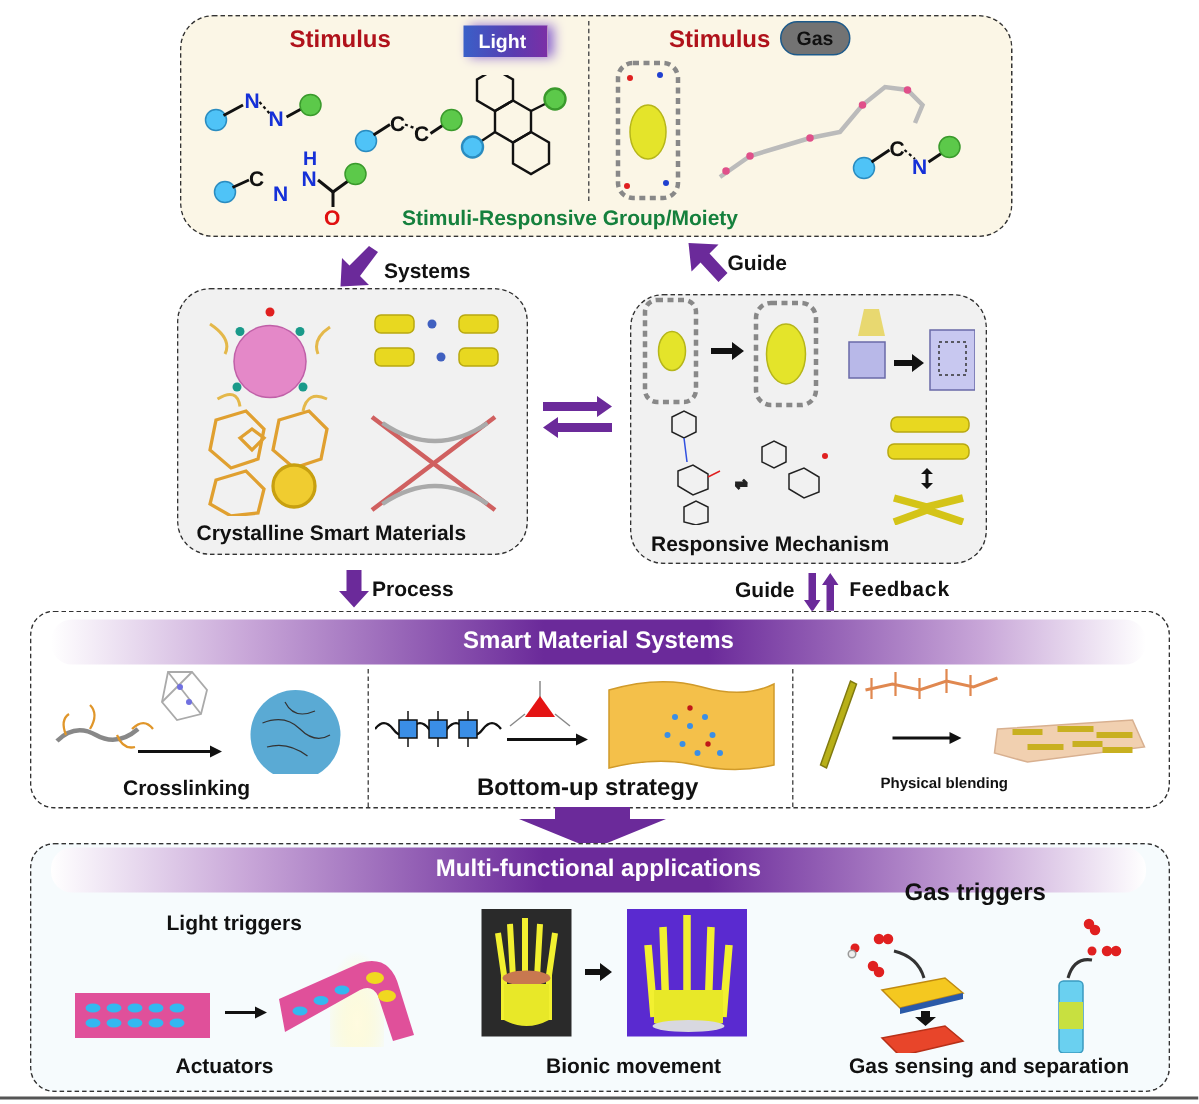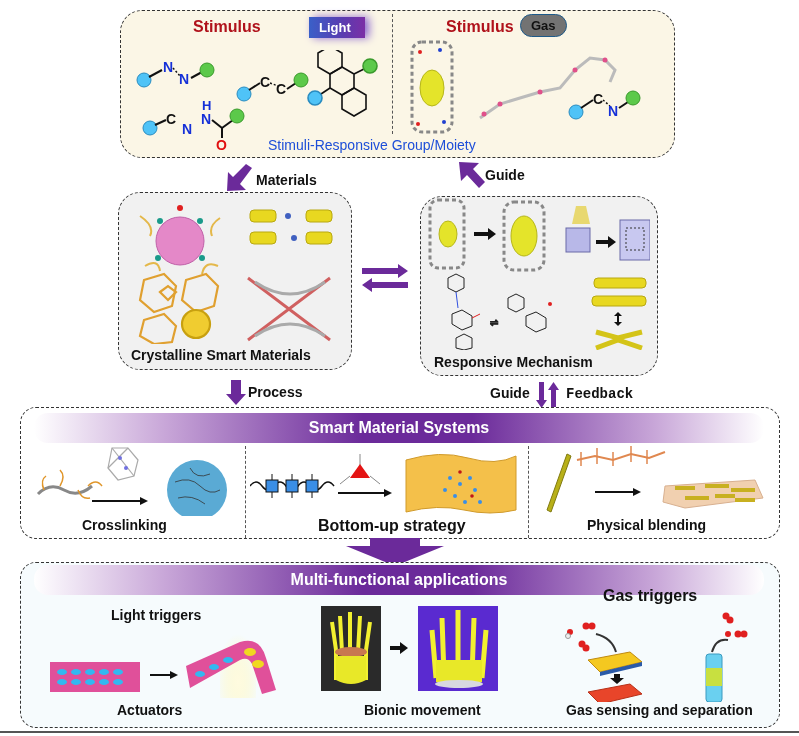--- a/index.html
+++ b/index.html
@@ -8,21 +8,21 @@
   .dashed { border:1.5px dashed #333; }
   .lbl { font-family:"Liberation Sans", sans-serif; font-weight:bold; color:#111; font-size:14px; white-space:nowrap; }
   svg { display:block; }
 
   
   #top-panel { left:120px; top:10px; width:553px; height:146px; border-radius:22px; background:#fbf6e6; }
   #top-divider { left:392px; top:14px; height:120px; border-left:1.5px dashed #555; }
   .stim { color:#b0121b; font-size:16px; font-weight:bold; }
   .light-badge { background:linear-gradient(90deg,#3a60c8,#5a3bb0 60%,#7b2fa6); color:#fff; font-weight:bold; font-size:13px; padding:3px 14px 3px 10px; box-shadow:4px 0 8px #8e6ad0; }
   .cloud { background:#737373; border:1.5px solid #1d5a8a; border-radius:14px; color:#111; font-weight:bold; font-size:13px; padding:3px 10px; }
-  #top-caption { color:#1d4ed8; font-size:14px; font-weight:normal; }
+  #top-caption { color:#15803d; font-size:14px; font-weight:bold; }
 
   
   .mid-panel { border-radius:22px; background:#f1f1f1; }
 
   
   .banner { height:30px; border-radius:14px; background:linear-gradient(90deg,#ffffff 0%,#c8a6d8 18%,#6b2a9a 45%,#6b2a9a 60%,#c8a6d8 85%,#ffffff 100%); color:#fff; font-weight:bold; font-size:16px; text-align:center; line-height:30px; }
   #sys-panel { left:20px; top:407px; width:758px; height:130px; border-radius:16px; background:#fff; }
   #app-panel { left:20px; top:562px; width:758px; height:164px; border-radius:16px; background:#f6fbfd; }
   .vsep { border-left:1.5px dashed #555; }
   #bottom-rule { left:0; top:731px; width:799px; height:2px; background:#555; }
@@ -112,21 +112,21 @@
     <line x1="219" y1="68" x2="228" y2="62" stroke="#111" stroke-width="2"></line>
     <circle cx="233" cy="58" r="7" fill="#5cc94a" stroke="#3a9a2c"></circle>
   </g>
 </svg>
 
 <div id="top-caption" class="abs" style="left:268px;top:137px;">Stimuli-Responsive Group/Moiety</div>
 
 <svg class="abs" style="left:224px;top:164px;" width="30" height="28">
   <polygon points="28,4 22,0 9,13 4,8 3,27 22,26 16,20" fill="#6b2a9a"></polygon>
 </svg>
-<div class="abs lbl" style="left:256px;top:172px;">Materials</div>
+<div class="abs lbl" style="left:256px;top:172px;">Systems</div>
 
 <svg class="abs" style="left:457px;top:160px;" width="30" height="30">
   <polygon points="2,2 22,3 16,9 28,22 22,28 10,15 4,21" fill="#6b2a9a"></polygon>
 </svg>
 <div class="abs lbl" style="left:485px;top:167px;">Guide</div>
 
 <div class="abs dashed mid-panel" style="left:118px;top:192px;width:232px;height:176px;"></div>
 <svg class="abs" style="left:130px;top:196px;" width="210" height="148">
 
   <g>
@@ -278,21 +278,21 @@
   <polygon points="130,40 220,34 228,52 150,62 128,56" fill="#f1d0b0" stroke="#d8b090"></polygon>
   <g fill="#c8b020">
     <rect x="140" y="40" width="20" height="4"></rect>
       <rect x="170" y="38" width="24" height="4"></rect>
     <rect x="196" y="42" width="24" height="4"></rect>
       <rect x="150" y="50" width="24" height="4"></rect>
     <rect x="180" y="48" width="20" height="4"></rect>
       <rect x="200" y="52" width="20" height="4"></rect>
   </g>
 </svg>
-<div class="abs lbl" style="left:587px;top:517px;font-size:14px;">Physical blending</div>
+<div class="abs lbl" style="left:587px;top:517px;font-size:10px;">Physical blending</div>
 
 <svg class="abs" style="left:340px;top:538px;" width="110" height="28">
   <polygon points="30,0 80,0 80,8 104,8 55,28 6,8 30,8" fill="#6b2a9a"></polygon>
 </svg>
 
 <div id="app-panel" class="abs dashed"></div>
 <div class="abs banner" style="left:34px;top:565px;width:730px;">Multi-functional applications</div>
 
 <div class="abs lbl" style="left:111px;top:607px;font-size:14px;">Light triggers</div>
 <svg class="abs" style="left:40px;top:618px;" width="250" height="82">

